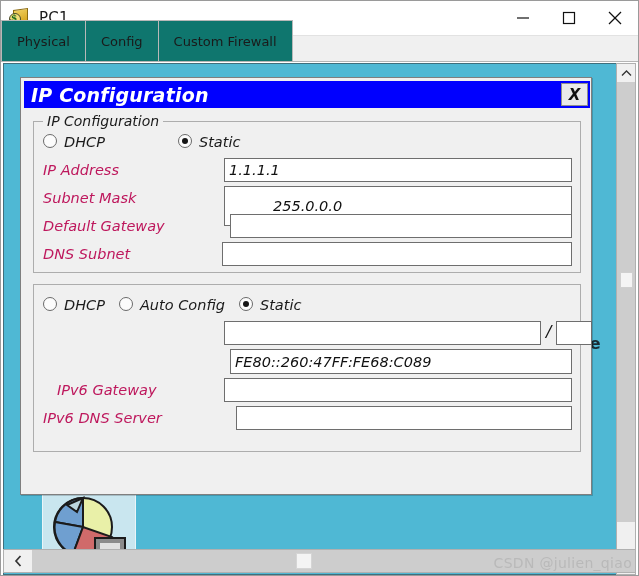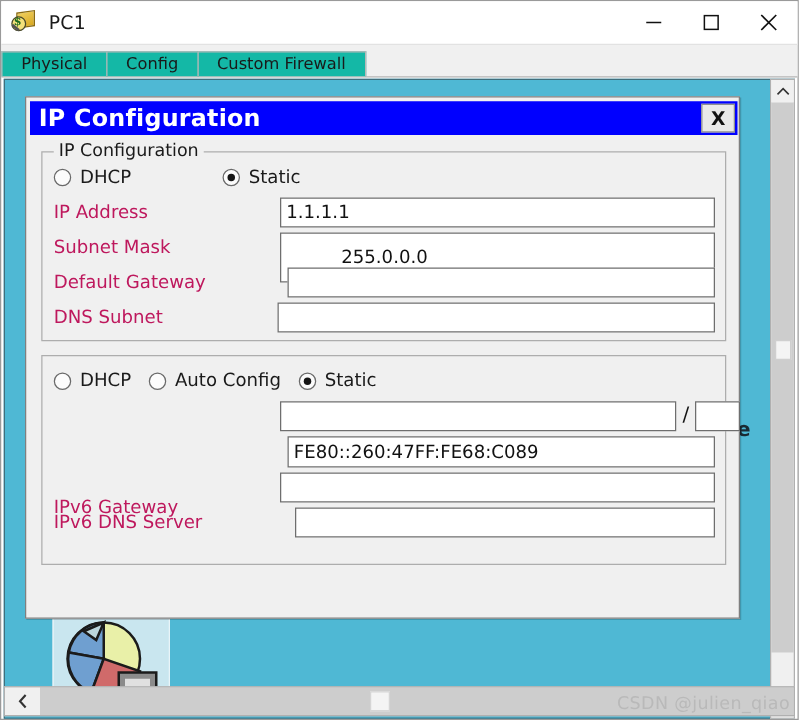--- a/index.html
+++ b/index.html
@@ -54,22 +54,22 @@
   }
   .win-btn svg{display:block;}
 
   
   .tabstrip{
     position:absolute;left:0;top:35px;width:637px;height:26px;
     background:#f0f0f0;display:flex;align-items:flex-end;
     border-bottom:1px solid #b5b5b5;box-sizing:border-box;
   }
   .tab{
-    height:20px;padding:0 15px;display:flex;align-items:center;
-    font-size:13px;color:#1a1a1a;background:#14b8a6;
+    height:41px;padding:0 15px;display:flex;align-items:center;
+    font-size:13px;color:#1a1a1a;background:#0f766e;
     border:1px solid #b8b8b8;border-bottom:none;margin-right:-1px;
     box-sizing:border-box;
   }
   .tab.active{
     background:#ffffff;border-color:#b8b8b8;height:26px;color:#000;
     position:relative;z-index:3;
   }
 
   
   .canvas{
@@ -92,20 +92,21 @@
     position:absolute;left:0;top:0;width:92px;height:72px;
     background:#c9e6ef;border:1px solid #e9f4f8;
   }
 
   
   .ipdlg{
     position:absolute;left:16px;top:13px;width:572px;height:418px;
     background:#f0f0f0;border:1px solid #7f7f7f;
     box-shadow:1px 1px 0 rgba(0,0,0,.18);
     box-sizing:border-box;
+    font-style:italic;
   }
   .ipdlg-title{
     position:absolute;left:3px;top:3px;width:566px;height:27px;
     background:#0000ff;display:flex;align-items:center;
     box-sizing:border-box;
   }
   .ipdlg-title .t{
     color:#ffffff;font-weight:bold;font-size:19px;margin-left:7px;
     letter-spacing:0.2px;
   }
@@ -129,21 +130,21 @@
   }
   .group-title{
     position:absolute;top:-9px;left:9px;background:#f0f0f0;
     padding:0 4px;font-size:14px;color:#1a1a1a;white-space:nowrap;
   }
   #group-ipv4{left:9px;top:13px;width:548px;height:152px;}
   #group-ipv6{left:9px;top:176px;width:548px;height:168px;}
 
   
   .radio-row{position:absolute;display:flex;align-items:center;}
-  .radio{display:flex;align-items:center;margin-right:0;}
+  .radio{display:flex;align-items:flex-start;margin-right:0;}
   .radio .dot{
     width:14px;height:14px;border-radius:50%;
     border:1px solid #6a6a6a;background:#fcfcfc;
     display:inline-block;position:relative;box-sizing:border-box;
   }
   .radio.on .dot:after{
     content:"";position:absolute;left:3px;top:3px;width:6px;height:6px;
     border-radius:50%;background:#161616;
   }
   .radio .lbl{font-size:14.5px;color:#1a1a1a;margin-left:7px;}
@@ -315,21 +316,21 @@
                 <span class="lbl">Static</span>
               </span>
             </div>
 
             <div class="field-input" style="left:190px;top:36px;width:317px;height:24px;"></div>
             <span class="slash" style="left:512px;top:37px;">/</span>
             <div class="field-input" style="left:522px;top:36px;width:36px;height:24px;"></div>
 
             <div class="field-input" style="left:196px;top:64px;width:342px;height:25px;">FE80::260:47FF:FE68:C089</div>
 
-            <span class="field-label" style="left:9px;top:97px;margin-top:16px;">IPv6 Gateway</span>
+            <span class="field-label" style="left:23px;top:97px;">IPv6 Gateway</span>
             <div class="field-input" style="left:190px;top:93px;width:348px;height:24px;"></div>
 
             <span class="field-label" style="left:9px;top:125px;">IPv6 DNS Server</span>
             <div class="field-input" style="left:202px;top:121px;width:336px;height:24px;"></div>
           </div>
 
         </div>
       </div>
 
     </div>

